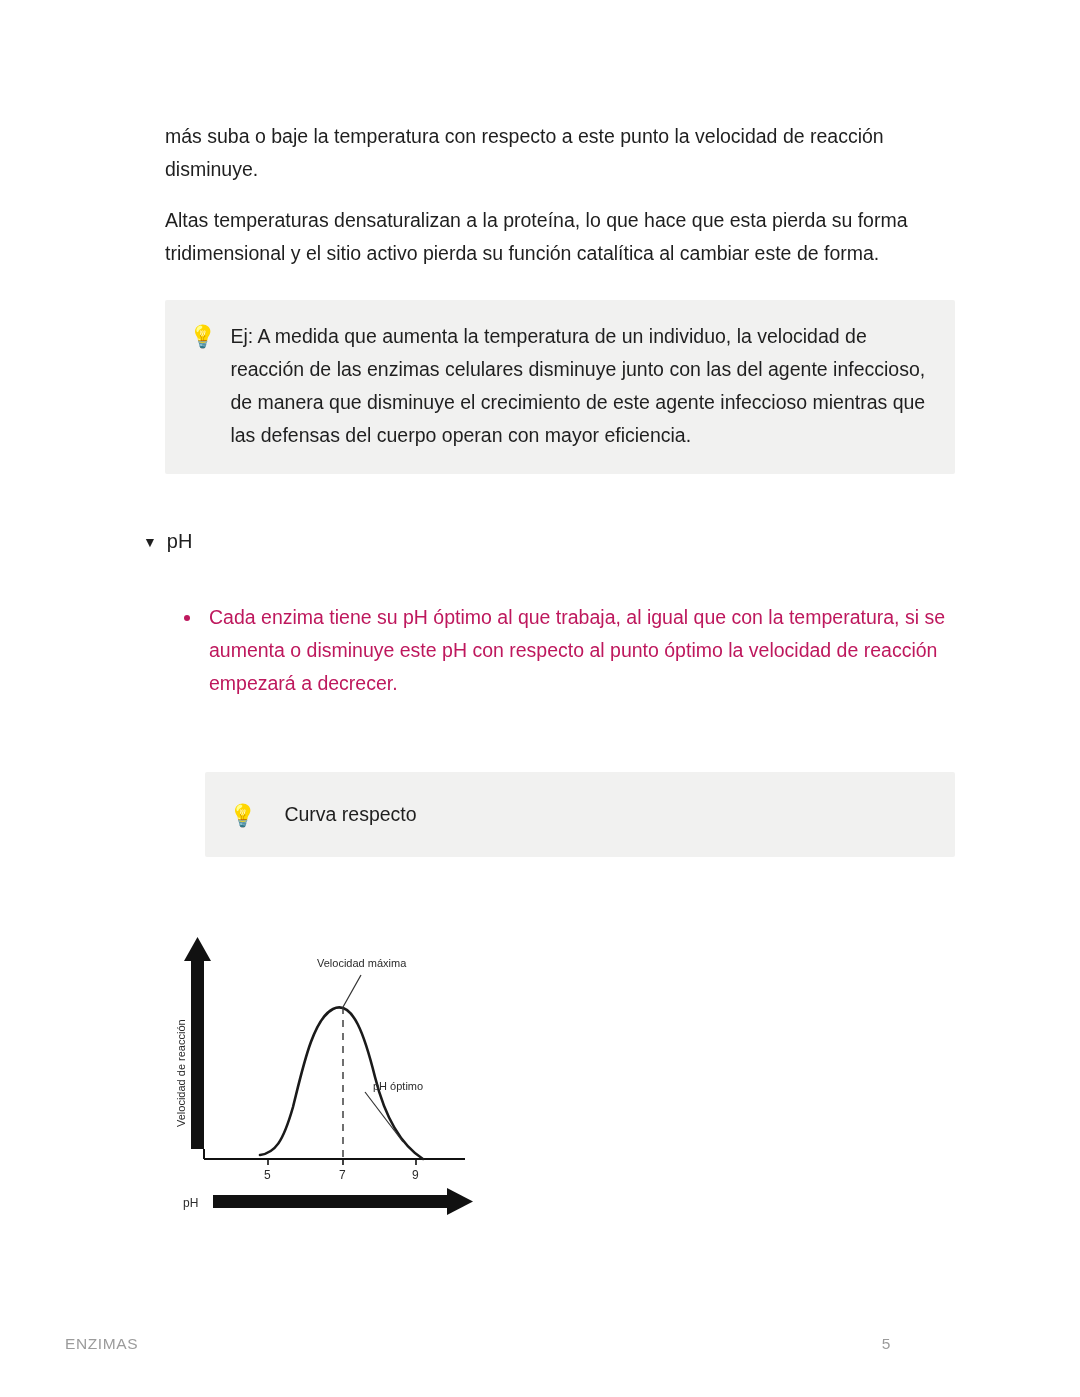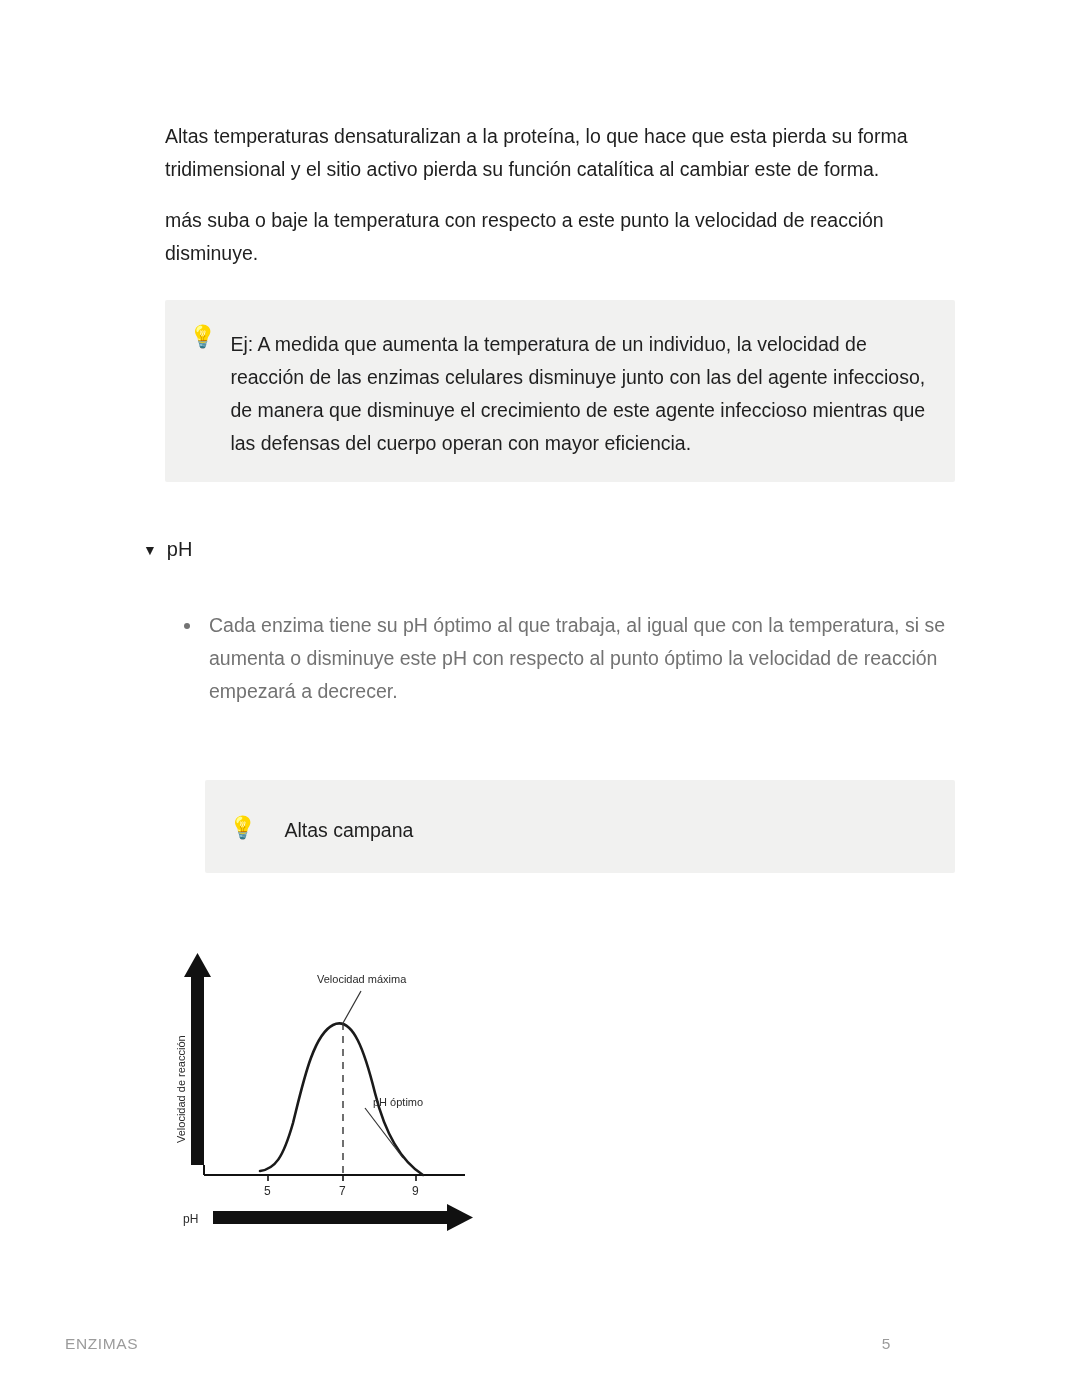--- a/index.html
+++ b/index.html
@@ -50,21 +50,20 @@
   .callout .bulb {
     font-size: 22px;
     line-height: 30px;
     flex: 0 0 auto;
     margin-top: 2px;
   }
   .callout .calltext {
     font-size: 19.5px;
     line-height: 33px;
     color: #1f1f1f;
-    margin-top: 8px;
   }
 
   .toggle-heading {
     display: flex;
     align-items: center;
     gap: 10px;
     margin: 56px 0 0 -22px;
     font-size: 20px;
     color: #1f1f1f;
   }
@@ -74,21 +73,21 @@
     line-height: 1;
   }
 
   ul.bullets {
     margin: 48px 0 0 0;
     padding-left: 38px;
   }
   ul.bullets li {
     font-size: 19.5px;
     line-height: 33px;
-    color: #737373;
+    color: #be185d;
     padding-left: 6px;
     margin-top: 48px;
   }
 
   .callout.indented {
     margin-left: 40px;
     margin-top: 72px;
     padding: 26px 24px 26px 24px;
     align-items: center;
   }
@@ -121,40 +120,40 @@
     fill: #2b2b2b;
   }
 </style>
 </head>
 <body>
 
 <div class="page">
 
   <div class="content">
 
+    <p class="para">más suba o baje la temperatura con respecto a este punto la velocidad de reacción disminuye.</p>
     <p class="para">Altas temperaturas densaturalizan a la proteína, lo que hace que esta pierda su forma tridimensional y el sitio activo pierda su función catalítica al cambiar este de forma.</p>
-    <p class="para">más suba o baje la temperatura con respecto a este punto la velocidad de reacción disminuye.</p>
 
     <div class="callout">
       <span class="bulb">💡</span>
       <span class="calltext">Ej:  A medida que aumenta la temperatura de un individuo, la velocidad de reacción de las enzimas celulares disminuye junto con las del agente infeccioso, de manera que disminuye el crecimiento de este agente infeccioso mientras que las defensas del cuerpo operan con mayor eficiencia.</span>
     </div>
 
     <div class="toggle-heading">
       <span class="tri">▼</span>
       <span>pH</span>
     </div>
 
     <ul class="bullets">
       <li>Cada enzima tiene su pH óptimo al que trabaja, al igual que con la temperatura, si se aumenta o disminuye este pH con respecto al punto óptimo la velocidad de reacción empezará a decrecer.</li>
     </ul>
 
     <div class="callout indented">
       <span class="bulb">💡</span>
-      <span class="calltext">Altas campana</span>
+      <span class="calltext">Curva respecto</span>
     </div>
 
     <div class="figure-wrap">
       <svg class="chart-svg" width="340" height="300" viewBox="0 0 340 300">
 
         <g>
           <rect x="26" y="32" width="13" height="190" fill="#111"></rect>
           <polygon points="32.5,10 46,34 19,34" fill="#111"></polygon>
         </g>
 

